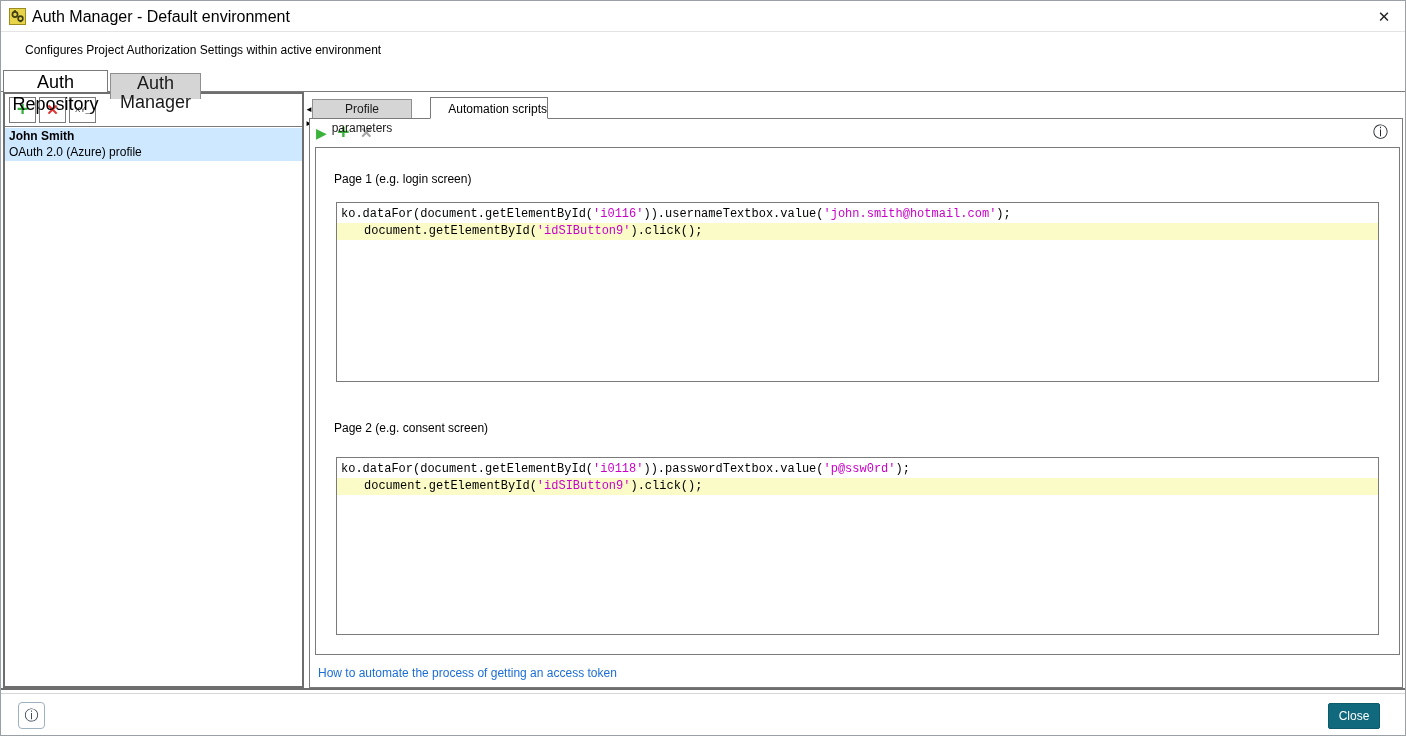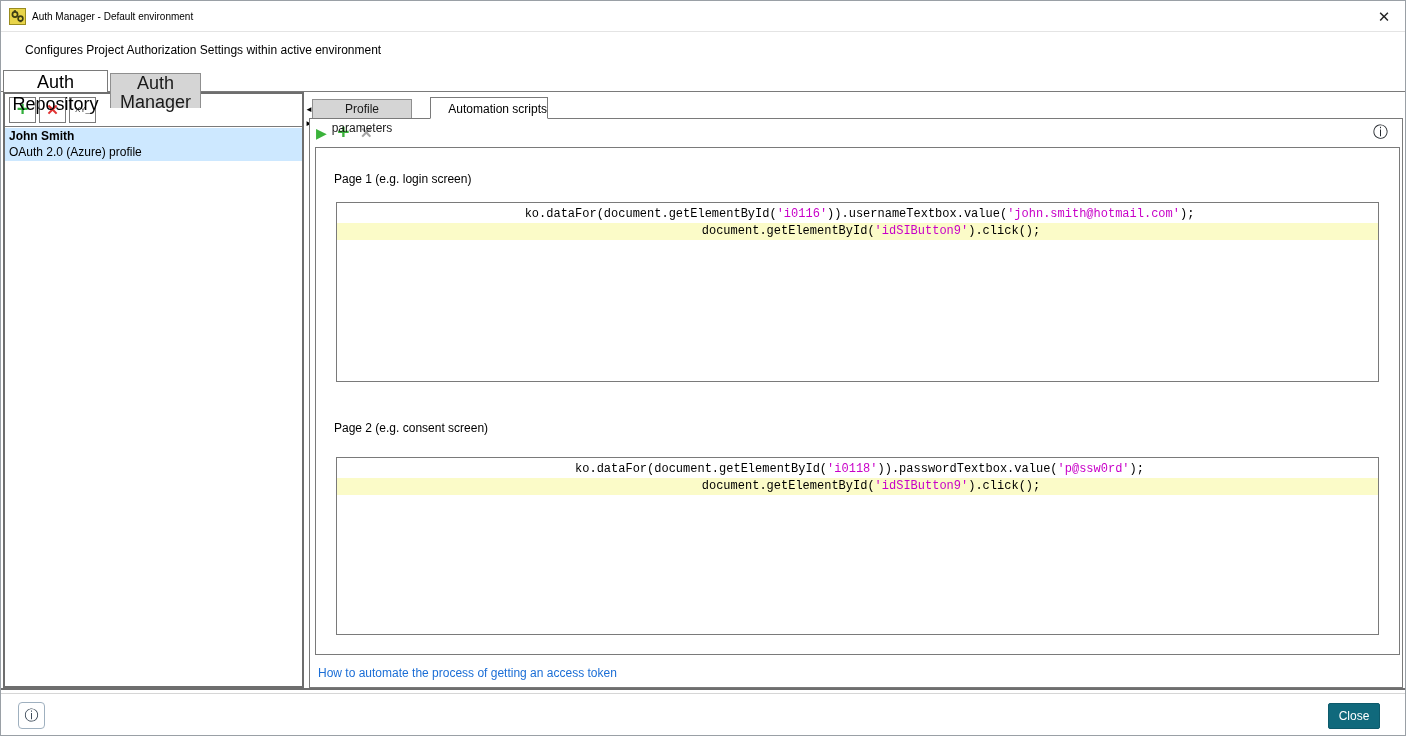--- a/index.html
+++ b/index.html
@@ -2,31 +2,31 @@
 <html><head>
 <meta charset="utf-8">
 <style>
   * { margin:0; padding:0; box-sizing:border-box; }
   html,body { width:1406px; height:736px; background:#fff; font-family:"Liberation Sans", sans-serif; }
   .window { position:absolute; top:0; left:0; width:1406px; height:736px; background:#fff; border:1px solid #9aa0a6; overflow:hidden; }
 
   
   .title-bar { position:absolute; top:0; left:0; width:100%; height:31px; background:#fff; border-bottom:1px solid #e4e4e4; }
   .app-icon { position:absolute; left:8px; top:7px; width:17px; height:17px; }
-  .window-title { position:absolute; left:31px; top:0; height:31px; line-height:31px; font-size:10px; color:#000; }
+  .window-title { position:absolute; left:31px; top:0; height:31px; line-height:31px; font-size:16px; color:#000; }
   .close-x { position:absolute; right:10px; top:5px; width:22px; height:22px; text-align:center; line-height:22px; font-size:15px; color:#222; cursor:default; }
 
   
   .subtitle { position:absolute; left:24px; top:32px; height:34px; line-height:34px; font-size:12px; color:#000; }
 
   
   .tabline { position:absolute; left:0; top:90px; width:100%; height:1px; background:#7a7a7a; }
   .tab1 { position:absolute; font-size:18px; text-align:center; }
   .tab-active1 { left:2px; top:69px; width:105px; height:22px; line-height:22px; background:#fff; border:1px solid #7a7a7a; border-bottom:none; z-index:3; }
-  .tab-inactive1 { left:109px; top:72px; width:91px; height:35px; line-height:19px; background:#d5d5d5; border:1px solid #8f8f8f; border-bottom:none; z-index:2; color:#1a1a1a; }
+  .tab-inactive1 { left:109px; top:72px; width:91px; height:26px; line-height:19px; background:#d5d5d5; border:1px solid #8f8f8f; border-bottom:none; z-index:2; color:#1a1a1a; }
 
   
   .left-panel { position:absolute; left:2px; top:91px; width:301px; height:596px; border:2px solid #6e6e6e; background:#fff; }
   .left-toolbar { position:absolute; left:0; top:0; width:100%; height:33px; border-bottom:1px solid #7a7a7a; background:#fff; }
   .tool-btn { position:absolute; top:3px; width:27px; height:26px; background:#fff; border:1px solid #7a7a7a; text-align:center; cursor:default; }
   .tool-btn.add { left:4px; color:#33af3c; font-size:20px; font-weight:bold; line-height:23px; }
   .tool-btn.del { left:34px; color:#e03232; font-size:15px; font-weight:bold; line-height:24px; }
   .tool-btn.ren { left:64px; color:#222; font-size:8px; line-height:24px; letter-spacing:0; }
   .profile-item { position:absolute; left:0; top:34px; width:100%; height:33px; background:#cde8ff; cursor:default; }
   .profile-name { position:absolute; left:4px; top:1px; font-size:12px; font-weight:bold; color:#000; }
@@ -47,21 +47,21 @@
   .icon-btn { display:inline-block; vertical-align:top; margin-right:6px; cursor:default; }
   .run-icon { color:#3bb33b; font-size:14px; line-height:22px; }
   .addscript-icon { color:#3bb33b; font-size:21px; font-weight:bold; line-height:20px; }
   .delscript-icon { color:#a3a3a3; font-size:15px; font-weight:bold; line-height:21px; }
   .info-top { position:absolute; right:14px; top:5px; font-size:15px; color:#1c2026; line-height:16px; cursor:default; }
 
   .group-frame { position:absolute; left:5px; top:28px; width:1085px; height:508px; border:1px solid #7a7a7a; background:#fff; }
   .page-label { position:absolute; left:18px; font-size:12px; color:#000; }
   .page1-label { top:24px; }
   .page2-label { top:273px; }
-  .code-box { position:absolute; left:20px; width:1043px; border:1px solid #7a7a7a; background:#fff; overflow:hidden; padding-top:3px; cursor:text;text-align:center; }
+  .code-box { position:absolute; left:20px; width:1043px; border:1px solid #7a7a7a; background:#fff; overflow:hidden; padding-top:3px; cursor:text; }
   .code-box1 { top:54px; height:180px; }
   .code-box2 { top:309px; height:178px; }
   .code-line { height:17px; line-height:17px; font-family:"Liberation Mono", monospace; font-size:12px; color:#000; white-space:pre; padding-left:4px; }
   .code-line.hl { background:#fbfbc8;padding-left:27px; }
   .code-line .str { color:#c800c8; }
   .code-line .pln { color:#000; }
 
   .help-link { position:absolute; left:8px; top:547px; font-size:12px; color:#1b6ed6; cursor:pointer; }
 
   

